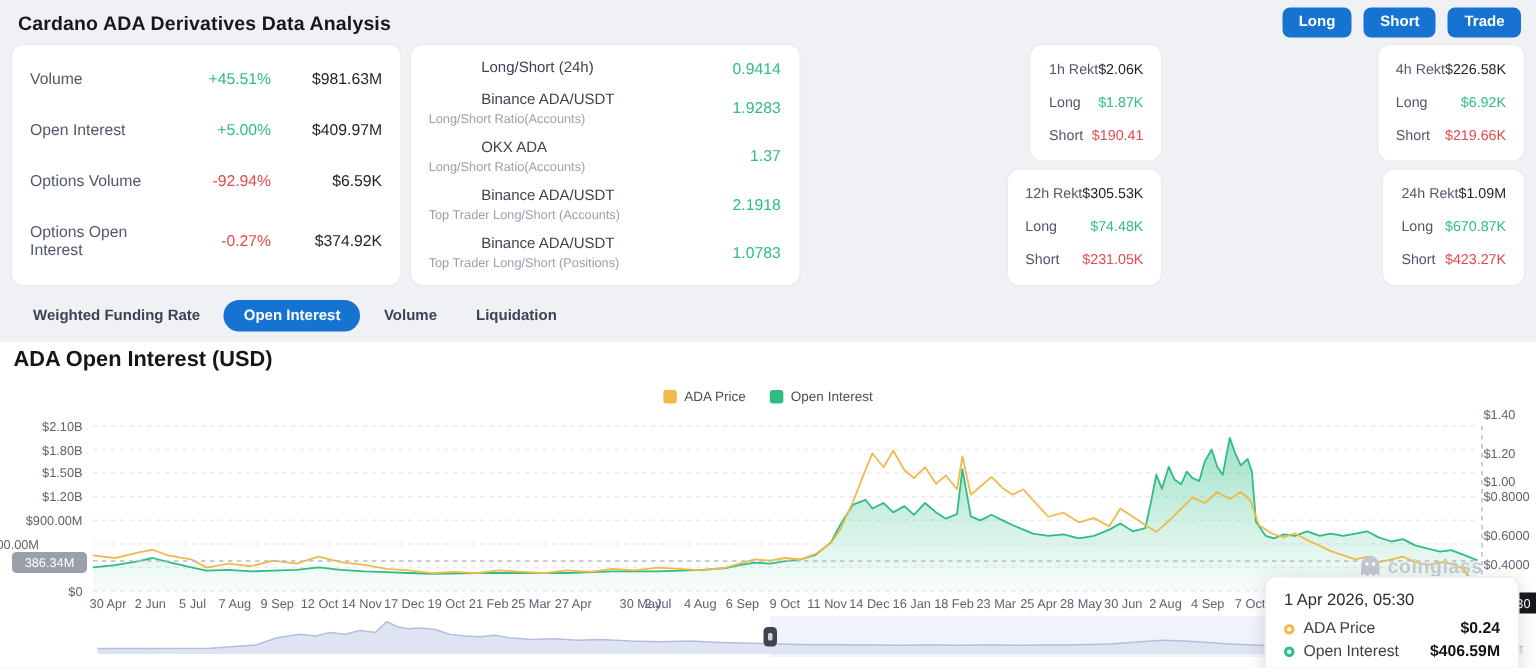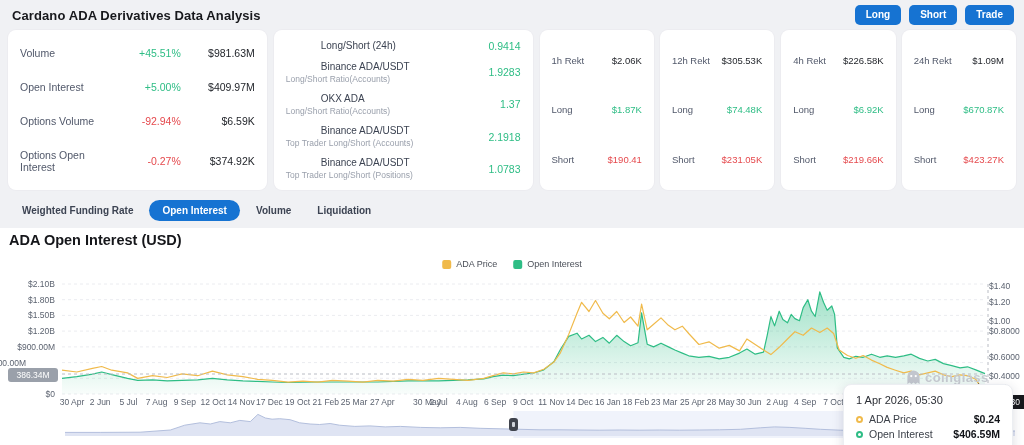--- a/index.html
+++ b/index.html
@@ -23,21 +23,21 @@
   .stat-val { width:74px; text-align:right; font-size:10.5px; color:#1d2026; }
   .up { color:#2ebd85; } .down { color:#e5494d; }
 
   .card-ratio { flex:1; padding:5px 12px; display:flex; flex-direction:column; justify-content:space-around; }
   .ratio-row { display:flex; align-items:center; }
   .ratio-labels { flex:1; }
   .ratio-main { font-size:10px; color:#3c4352;margin-left:35px; }
   .ratio-sub { font-size:8.5px; color:#9aa0ac; margin-top:2px; }
   .ratio-val { font-size:10.5px; color:#2ebd85; text-align:right; }
 
-  .col2 { flex:1; display:flex; gap:6px; }
+  .col2 { flex:1; display:flex; flex-direction:column; gap:6px;align-items:flex-end; }
   .card-rekt { flex:1; padding:6px 12px; display:flex; flex-direction:column; justify-content:space-around; }
   .rekt-row { display:flex; align-items:center; justify-content:space-between; }
   .rekt-label { font-size:9.5px; color:#51586a; }
   .rekt-val { font-size:9.5px; }
   .rekt-val.total { color:#1d2026; }
 
   
   .tabs { display:flex; align-items:center; gap:6px; margin:8px 8px 0 12px; height:24px; }
   .tab { font-size:10px; font-weight:bold; color:#3c4352; padding:5px 10px; border-radius:13px; cursor:pointer; }
   .tab.active { background:#1673d2; color:#fff; padding:5px 13px; }
@@ -266,21 +266,21 @@
     <div id="y-left">
         <div class="axis-lbl" style="top: 56px; right: 969px;">$2.10B</div>
         <div class="axis-lbl" style="top: 71.7143px; right: 969px;">$1.80B</div>
         <div class="axis-lbl" style="top: 87.4286px; right: 969px;">$1.50B</div>
         <div class="axis-lbl" style="top: 103.143px; right: 969px;">$1.20B</div>
         <div class="axis-lbl" style="top: 118.857px; right: 969px;">$900.00M</div>
         <div class="axis-lbl" style="top: 134.571px; right: 998px;">$600.00M</div>
         <div class="axis-lbl" style="top: 166px; right: 969px;">$0</div>
       </div>
     <div id="y-right">
-        <div class="axis-lbl" style="top: 58px;">$1.40</div>
+        <div class="axis-lbl" style="top: 48px;">$1.40</div>
         <div class="axis-lbl" style="top: 74.3333px;">$1.20</div>
         <div class="axis-lbl" style="top: 92.6667px;">$1.00</div>
         <div class="axis-lbl" style="top: 103px;">$0.8000</div>
         <div class="axis-lbl" style="top: 129.333px;">$0.6000</div>
         <div class="axis-lbl" style="top: 147.667px;">$0.4000</div>
       </div>
     <div id="x-axis">
         <div class="axis-lbl" style="left: 72px;">30 Apr</div>
         <div class="axis-lbl" style="left: 100.2px;">2 Jun</div>
         <div class="axis-lbl" style="left: 128.4px;">5 Jul</div>

